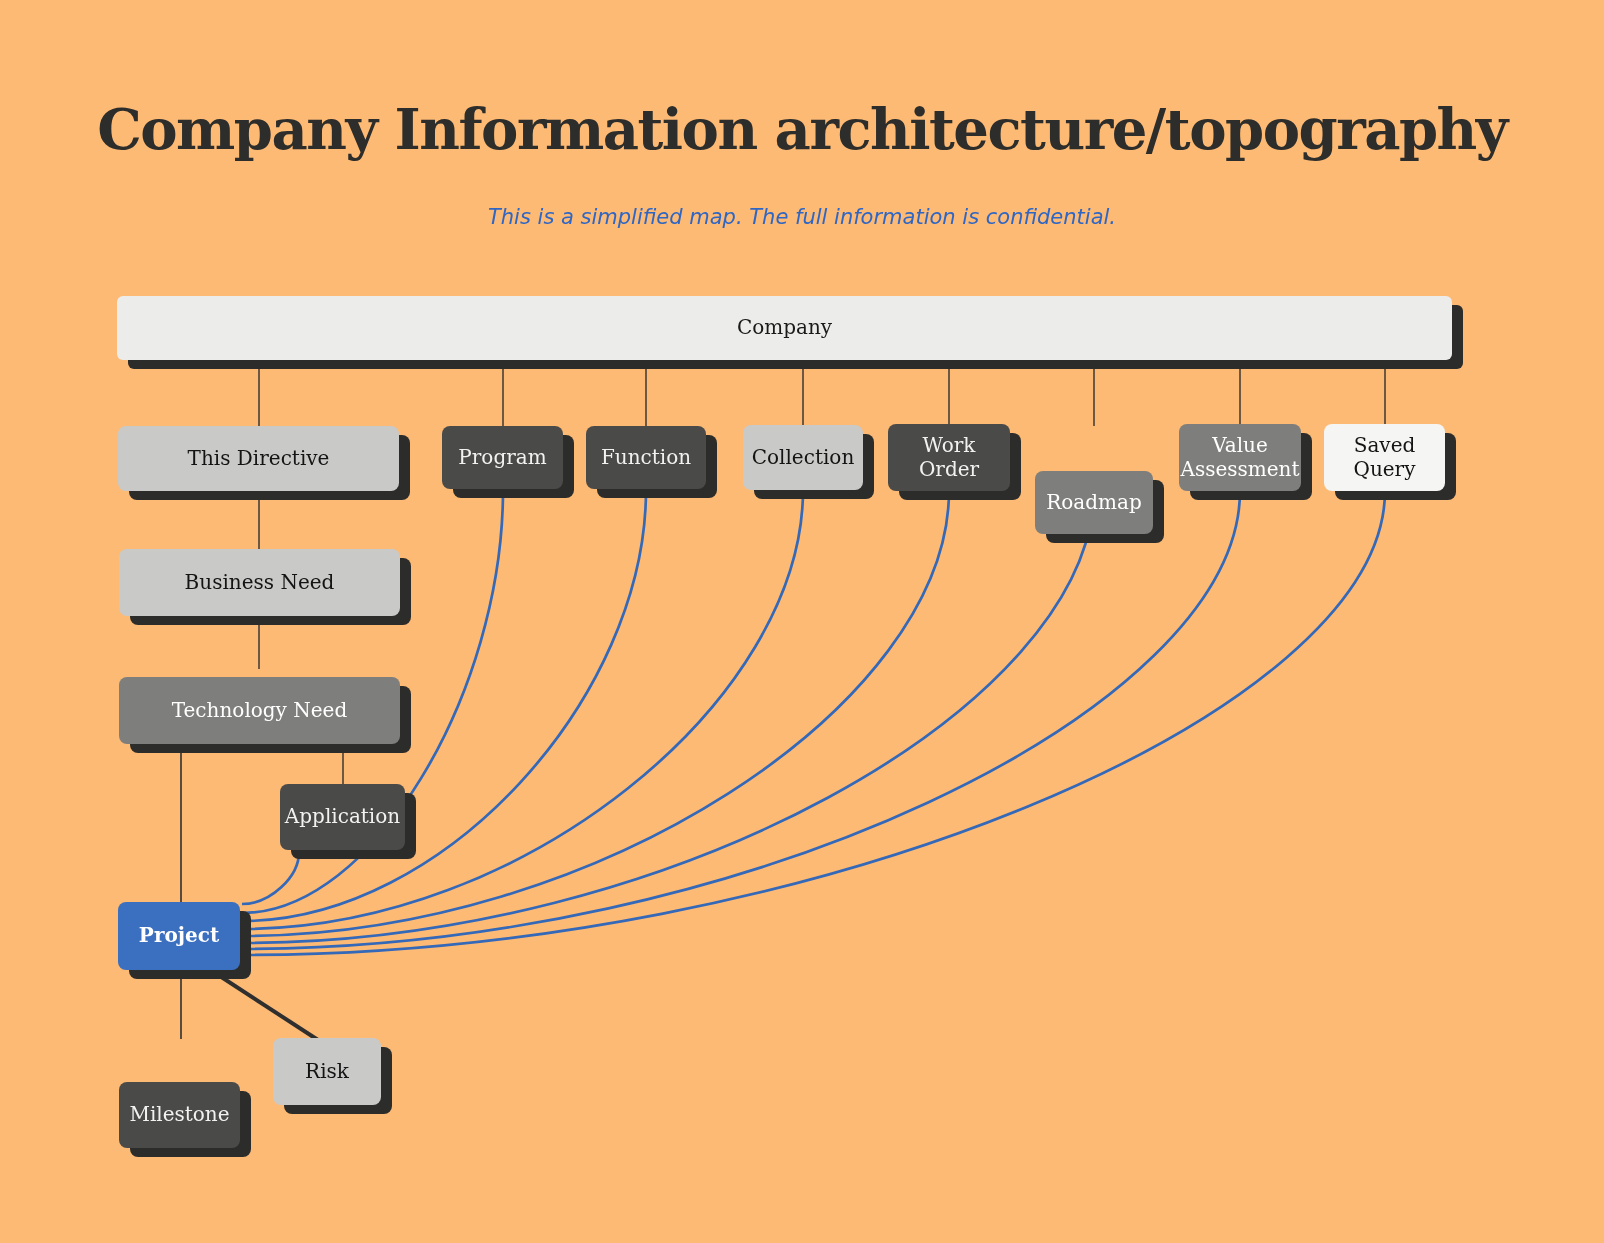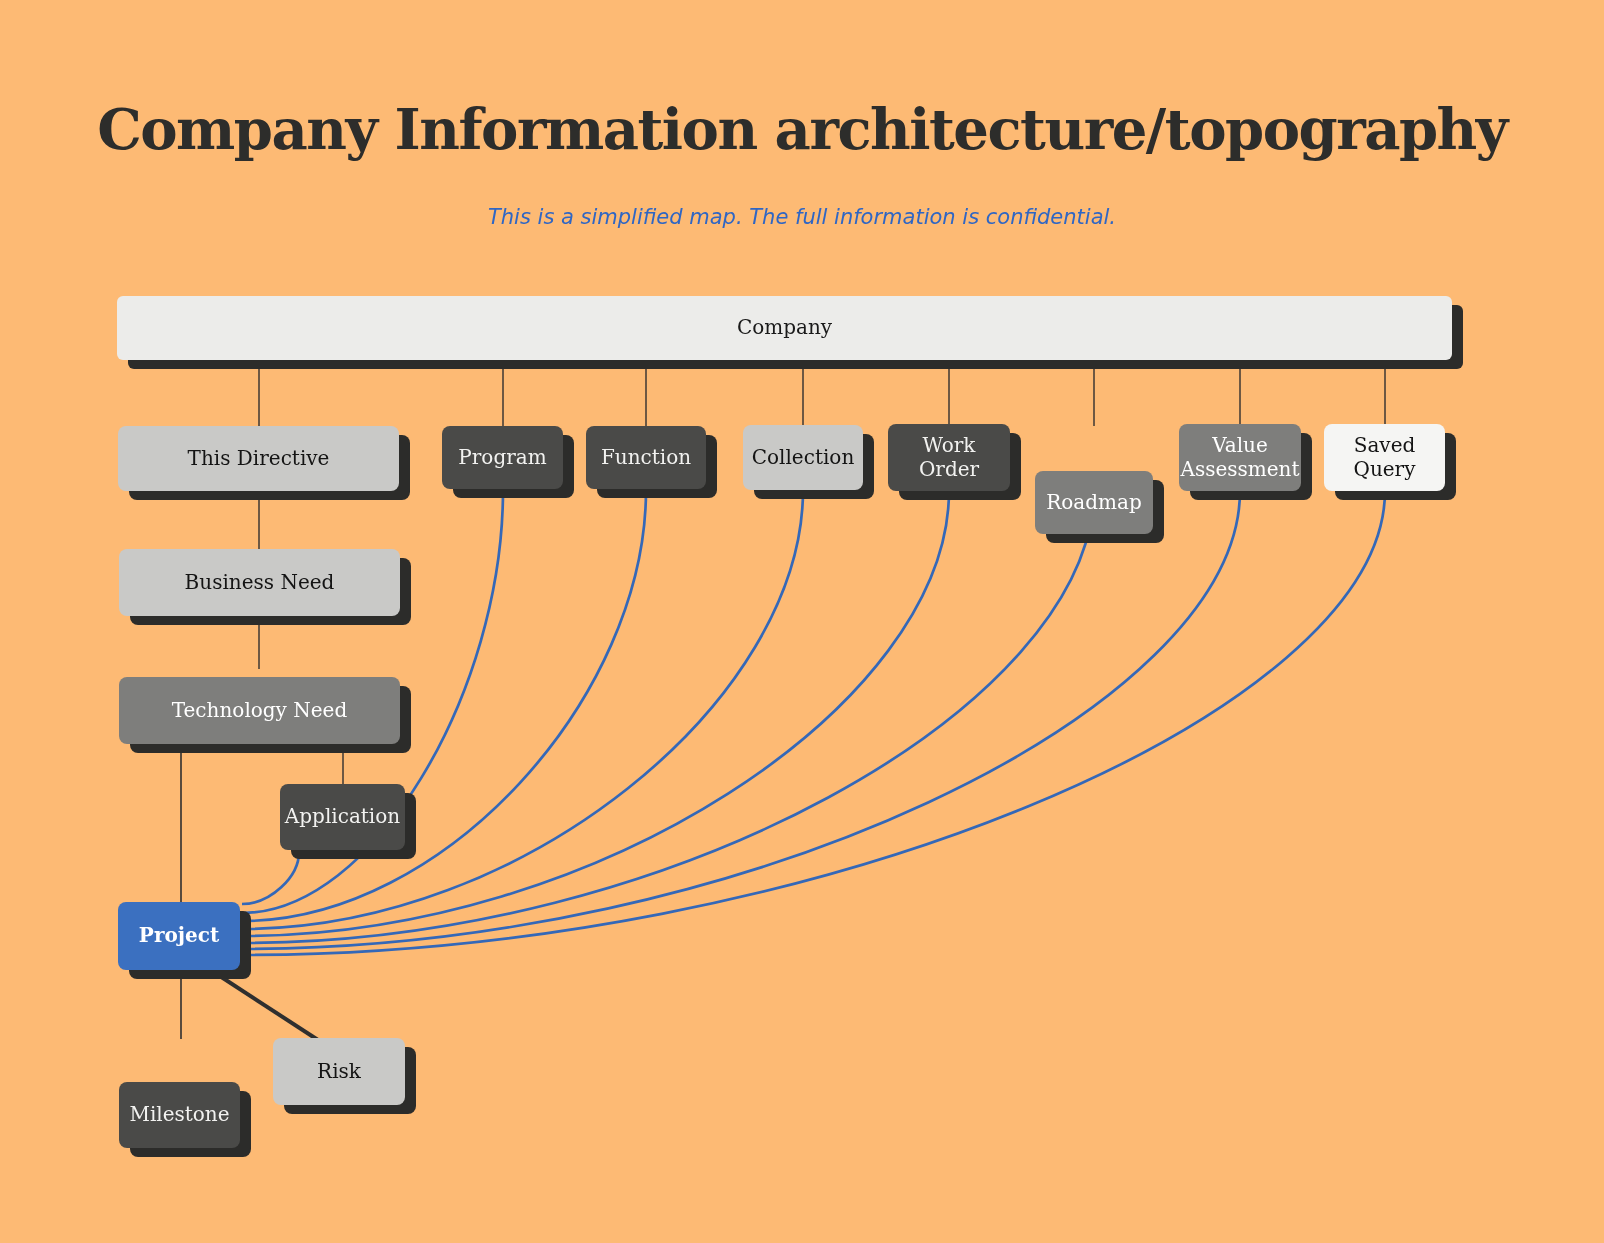--- a/index.html
+++ b/index.html
@@ -134,17 +134,17 @@
       </div>
       <div class="node dark" style="left: 280px; top: 784px; width: 125px; height: 66px;">
         <span>Application</span>
       </div>
       <div class="node blue" style="left: 118px; top: 902px; width: 122px; height: 68px;">
         <span>Project</span>
       </div>
       <div class="node dark" style="left: 119px; top: 1082px; width: 121px; height: 66px;">
         <span>Milestone</span>
       </div>
-      <div class="node light" style="left: 273px; top: 1038px; width: 132px; height: 67px;">
+      <div class="node light" style="left: 273px; top: 1038px; width: 108px; height: 67px;">
         <span>Risk</span>
       </div>
     </div>
 </div>
 
 </body></html>

